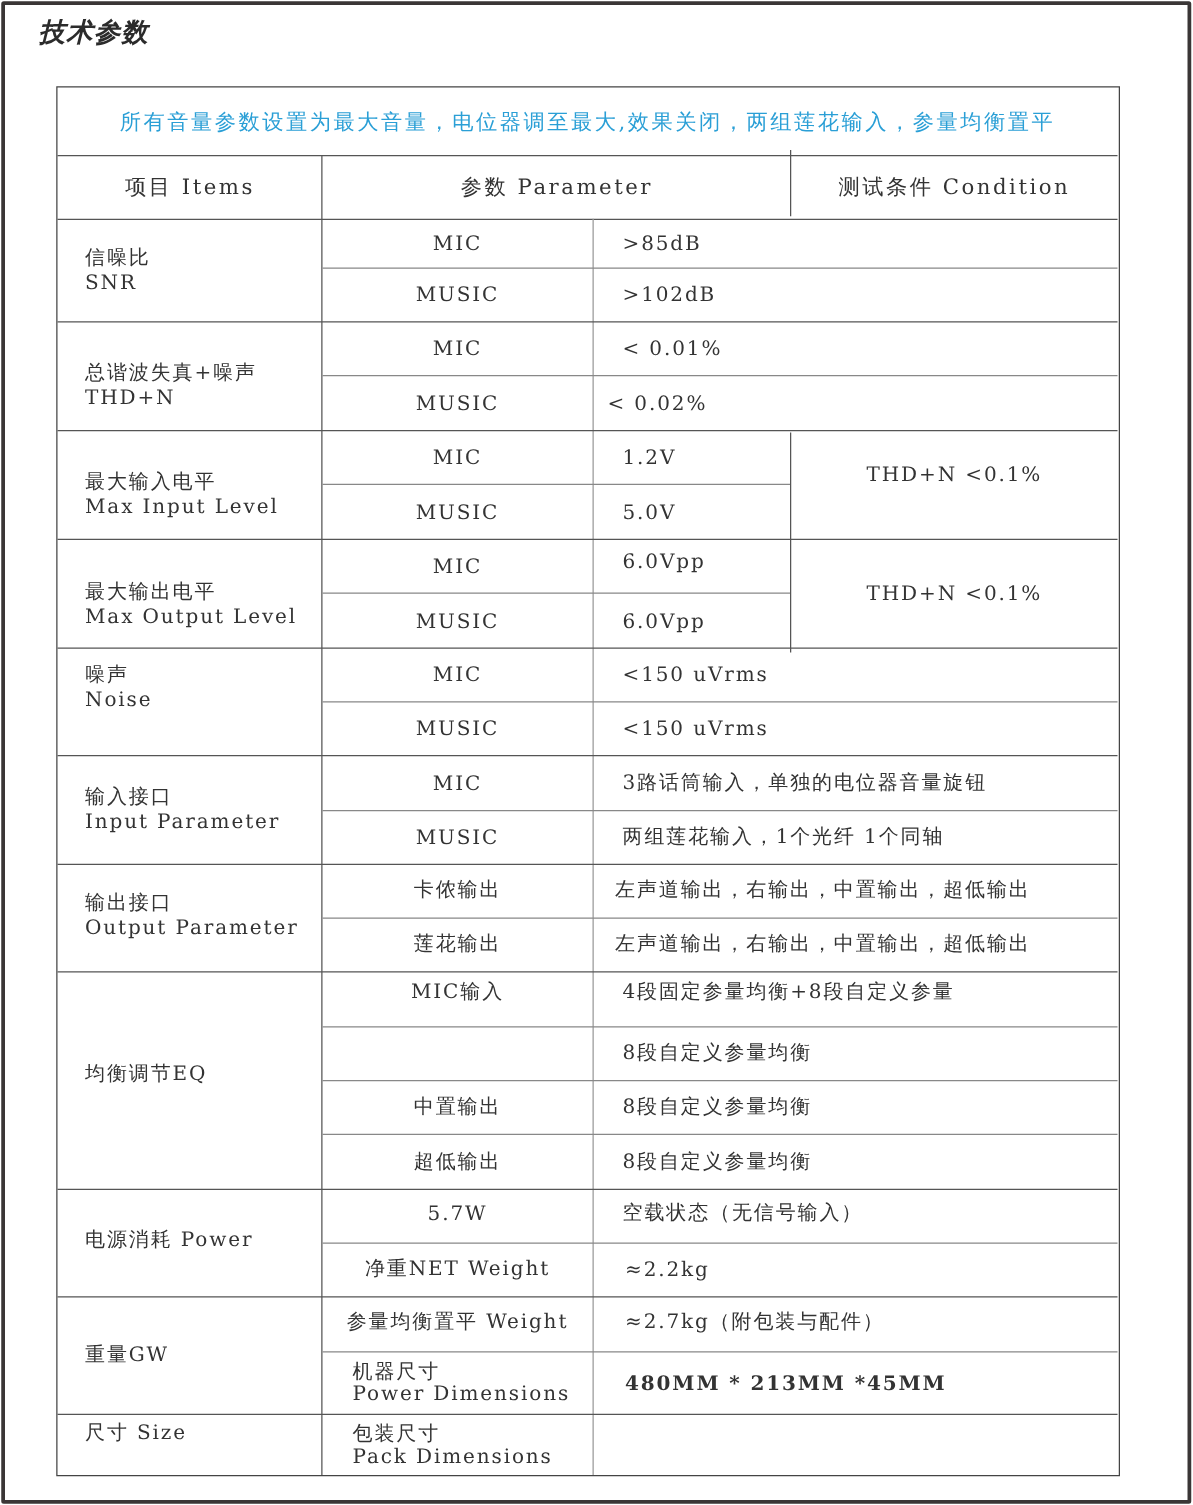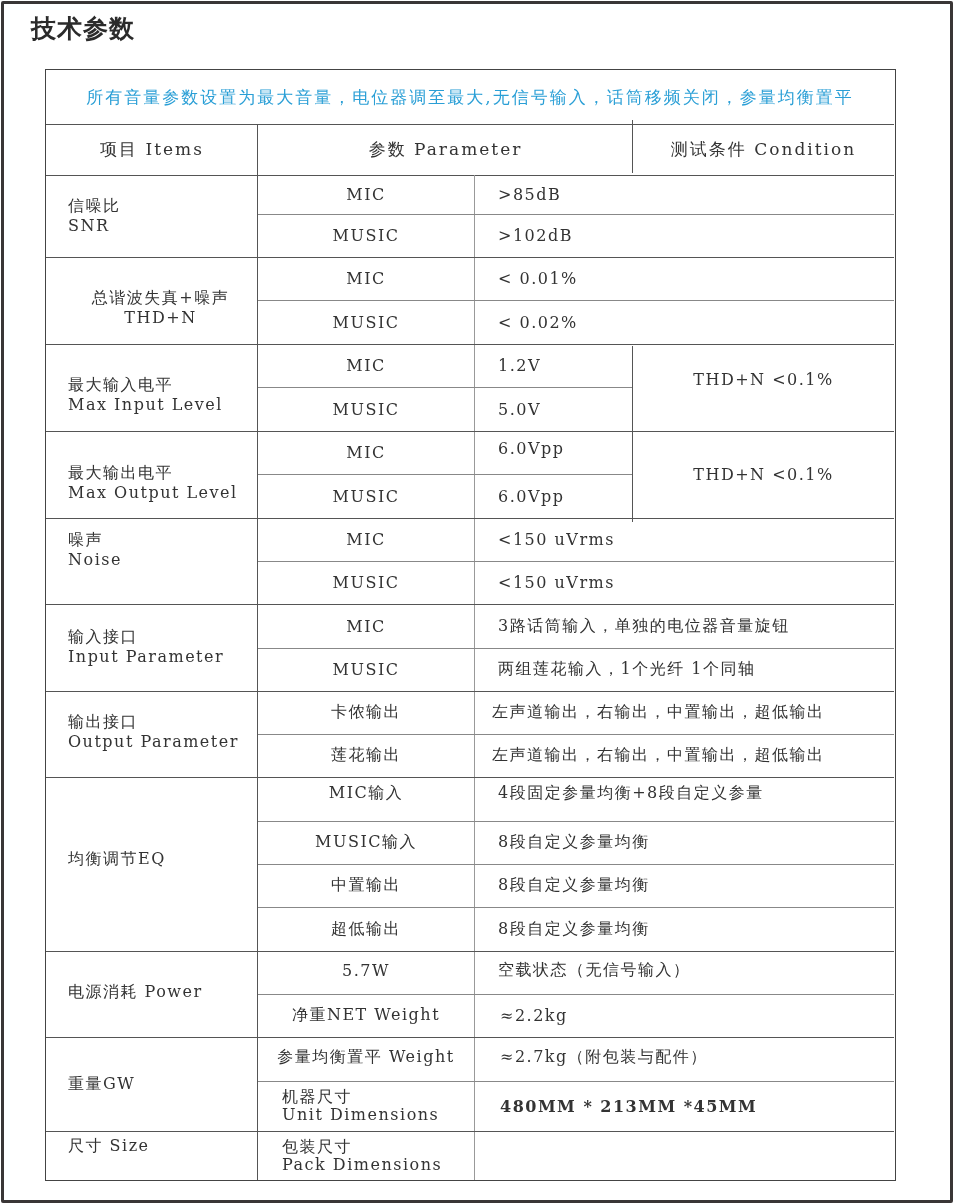--- a/index.html
+++ b/index.html
@@ -1,39 +1,39 @@
 <!DOCTYPE html>
 <html><head>
 <meta charset="utf-8">
 <style>
   html,body{margin:0;padding:0;background:#fff;}
   body{width:954px;height:1204px;position:relative;overflow:hidden;font-family:"DejaVu Serif","Liberation Serif",serif;color:#333;}
   .frame{position:absolute;left:1px;top:1px;width:946px;height:1196px;border:3px solid #3a3636;border-radius:2px;}
-  .title{position:absolute;left:31px;top:12px;font-family:"DejaVu Sans","Liberation Sans",sans-serif;font-weight:bold;font-size:25px;color:#2b2b2b;letter-spacing:1px;}
+  .title{position:absolute;left:31px;top:12px;font-family:"DejaVu Sans","Liberation Sans",sans-serif;font-weight:bold;font-size:21px;color:#2b2b2b;letter-spacing:1px;font-style:italic;}
   .tbl{position:absolute;left:45px;top:69px;width:851px;height:1112px;border:1.5px solid #444;box-sizing:border-box;}
   .hl{position:absolute;height:0;border-top:1.5px solid #555;}
   .hl.light{border-top:1.5px solid #888;}
   .vl{position:absolute;width:0;border-left:1.5px solid #555;}
   .vl.light{border-left:1.5px solid #999;}
   .cell{position:absolute;display:flex;align-items:center;font-size:16px;letter-spacing:1.5px;color:#333;white-space:nowrap;}
   .center{justify-content:center;text-align:center;}
   .left{justify-content:flex-start;}
   .two{flex-direction:column;align-items:flex-start;justify-content:center;line-height:20px;}
   .note{color:#2a9fd6;font-size:17px;letter-spacing:2px;}
   .hdr{font-size:17px;letter-spacing:2px;}
 </style>
 </head>
 <body>
 
 <div class="frame"></div>
 <div class="title">技术参数</div>
 
 <div class="tbl">
 
-  <div class="cell center note" style="left:0;top:0;width:848px;height:54px;">所有音量参数设置为最大音量，电位器调至最大,无信号输入，话筒移频关闭，参量均衡置平</div>
+  <div class="cell center note" style="left:0;top:0;width:848px;height:54px;">所有音量参数设置为最大音量，电位器调至最大,效果关闭，两组莲花输入，参量均衡置平</div>
   <div class="hl" style="left:0;top:54px;width:848px;"></div>
 
   <div class="cell center hdr" style="left:0;top:54px;width:212px;height:51px;">项目 Items</div>
   <div class="cell center hdr" style="left:212px;top:54px;width:375px;height:51px;">参数 Parameter</div>
   <div class="cell center hdr" style="left:587px;top:54px;width:261px;height:51px;">测试条件 Condition</div>
   <div class="vl" style="left:211px;top:54px;height:1056px;"></div>
   <div class="vl" style="left:586px;top:50px;height:53px;"></div>
   <div class="hl" style="left:0;top:105px;width:848px;"></div>
 
   <div class="vl light" style="left:428px;top:105px;height:1005px;"></div>
@@ -66,28 +66,28 @@
 
   <div class="cell two" style="left:22px;top:105px;width:185px;height:82px;">
     <span>信噪比</span>
     <span>SNR</span>
   </div>
   <div class="cell center" style="left:212px;top:105px;width:216px;height:39px;">MIC</div>
   <div class="cell left" style="left:452px;top:105px;width:390px;height:39px;">&gt;85dB</div>
   <div class="cell center" style="left:212px;top:144px;width:216px;height:43px;">MUSIC</div>
   <div class="cell left" style="left:452px;top:144px;width:390px;height:43px;">&gt;102dB</div>
 
-  <div class="cell two" style="left:22px;top:187px;width:185px;height:87px;padding-top:14px;box-sizing:border-box;align-items:center;">
+  <div class="cell two" style="left:22px;top:187px;width:185px;height:87px;padding-top:14px;box-sizing:border-box;">
     <span>总谐波失真+噪声</span>
     <span>THD+N</span>
   </div>
   <div class="cell center" style="left:212px;top:187px;width:216px;height:43px;">MIC</div>
   <div class="cell left" style="left:452px;top:187px;width:390px;height:43px;">&lt; 0.01%</div>
   <div class="cell center" style="left:212px;top:230px;width:216px;height:44px;">MUSIC</div>
-  <div class="cell left" style="left:452px;top:230px;width:390px;height:44px;">&lt; 0.02%</div>
+  <div class="cell left" style="left:440px;top:230px;width:390px;height:44px;">&lt; 0.02%</div>
 
   <div class="cell two" style="left:22px;top:274px;width:185px;height:87px;padding-top:14px;box-sizing:border-box;">
     <span>最大输入电平</span>
     <span>Max Input Level</span>
   </div>
   <div class="cell center" style="left:212px;top:274px;width:216px;height:43px;">MIC</div>
   <div class="cell left" style="left:452px;top:274px;width:134px;height:43px;">1.2V</div>
   <div class="cell center" style="left:212px;top:317px;width:216px;height:44px;">MUSIC</div>
   <div class="cell left" style="left:452px;top:317px;width:134px;height:44px;">5.0V</div>
   <div class="cell center" style="left:587px;top:274px;width:261px;height:87px;padding-bottom:16px;box-sizing:border-box;">THD+N &lt;0.1%</div>
@@ -125,39 +125,38 @@
     <span>Output Parameter</span>
   </div>
   <div class="cell center" style="left:212px;top:621px;width:216px;height:43px;">卡侬输出</div>
   <div class="cell left" style="left:446px;top:621px;width:400px;height:43px;">左声道输出，右输出，中置输出，超低输出</div>
   <div class="cell center" style="left:212px;top:664px;width:216px;height:43px;">莲花输出</div>
   <div class="cell left" style="left:446px;top:664px;width:400px;height:43px;">左声道输出，右输出，中置输出，超低输出</div>
 
   <div class="cell left" style="left:22px;top:707px;width:185px;height:174px;padding-bottom:10px;box-sizing:border-box;">均衡调节EQ</div>
   <div class="cell center" style="left:212px;top:707px;width:216px;height:44px;padding-bottom:12px;box-sizing:border-box;">MIC输入</div>
   <div class="cell left" style="left:452px;top:707px;width:390px;height:44px;padding-bottom:12px;box-sizing:border-box;">4段固定参量均衡+8段自定义参量</div>
-  <div class="cell center" style="left:212px;top:751px;width:216px;height:43px;">MUSIC输入</div>
   <div class="cell left" style="left:452px;top:751px;width:390px;height:43px;">8段自定义参量均衡</div>
   <div class="cell center" style="left:212px;top:794px;width:216px;height:43px;">中置输出</div>
   <div class="cell left" style="left:452px;top:794px;width:390px;height:43px;">8段自定义参量均衡</div>
   <div class="cell center" style="left:212px;top:837px;width:216px;height:44px;">超低输出</div>
   <div class="cell left" style="left:452px;top:837px;width:390px;height:44px;">8段自定义参量均衡</div>
 
   <div class="cell left" style="left:22px;top:881px;width:190px;height:86px;padding-bottom:4px;box-sizing:border-box;">电源消耗 Power</div>
   <div class="cell center" style="left:212px;top:881px;width:216px;height:43px;padding-bottom:4px;box-sizing:border-box;">5.7W</div>
   <div class="cell left" style="left:452px;top:881px;width:390px;height:43px;padding-bottom:4px;box-sizing:border-box;text-align:center;">空载状态（无信号输入）</div>
   <div class="cell center" style="left:212px;top:924px;width:216px;height:43px;">净重NET Weight</div>
   <div class="cell left" style="left:454px;top:924px;width:390px;height:43px;">≈2.2kg</div>
 
   <div class="cell left" style="left:22px;top:967px;width:185px;height:94px;">重量GW</div>
   <div class="cell center" style="left:212px;top:967px;width:216px;height:44px;padding-bottom:4px;box-sizing:border-box;">参量均衡置平 Weight</div>
   <div class="cell left" style="left:454px;top:967px;width:390px;height:44px;padding-bottom:4px;box-sizing:border-box;">≈2.7kg（附包装与配件）</div>
   <div class="cell two" style="left:236px;top:1011px;width:190px;height:50px;line-height:18px;justify-content:center;">
     <span>机器尺寸</span>
-    <span>Unit Dimensions</span>
+    <span>Power Dimensions</span>
   </div>
   <div class="cell left" style="left:454px;top:1011px;width:390px;height:50px;font-weight:bold;">480MM * 213MM *45MM</div>
 
   <div class="cell left" style="left:22px;top:1061px;width:185px;height:30px;">尺寸 Size</div>
   <div class="cell two" style="left:236px;top:1061px;width:190px;height:49px;line-height:18px;">
     <span>包装尺寸</span>
     <span>Pack Dimensions</span>
   </div>
 </div>
 

